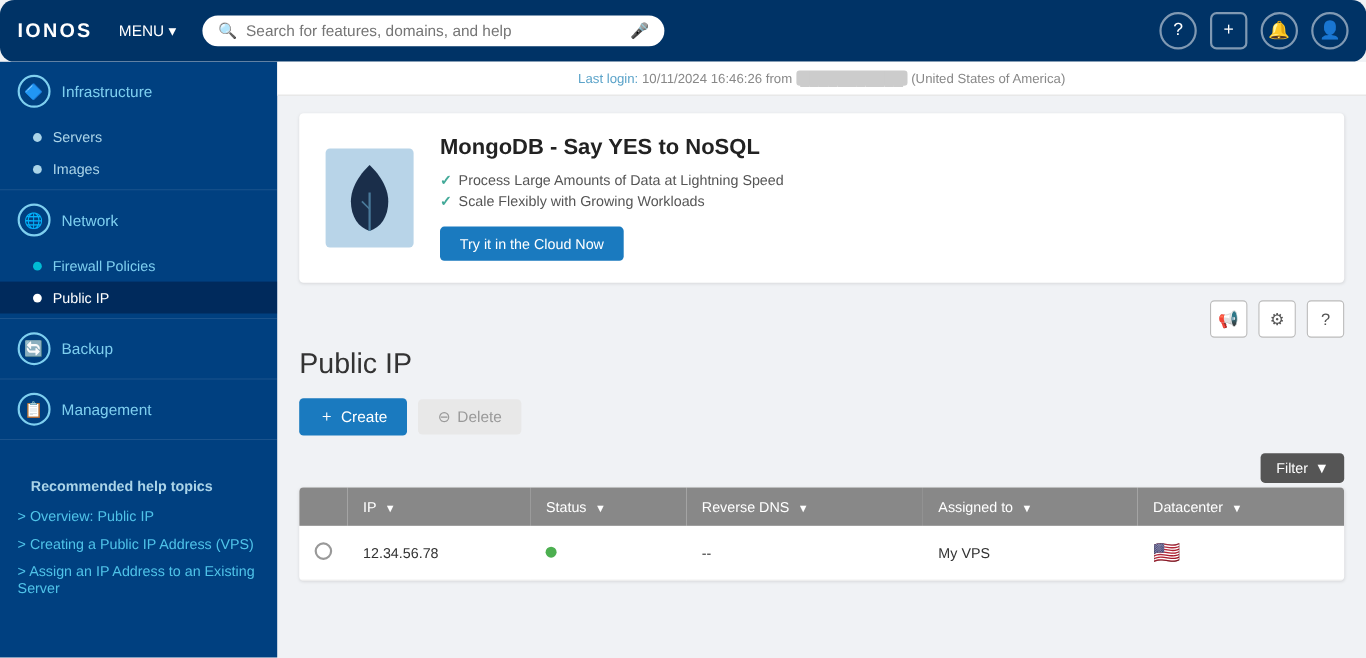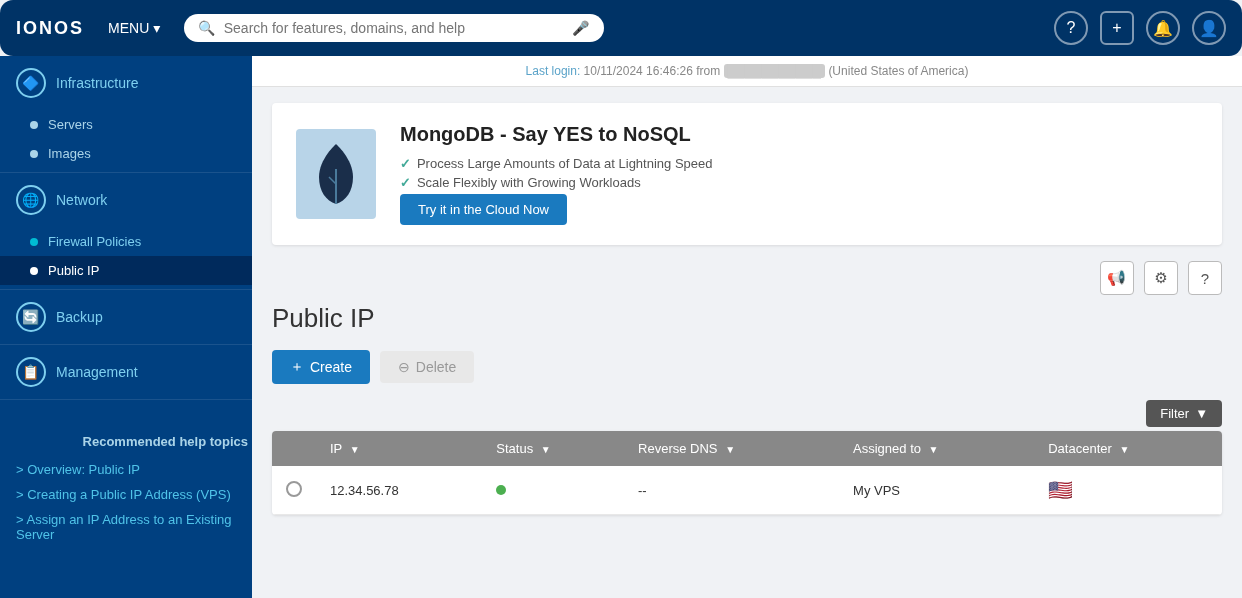--- a/index.html
+++ b/index.html
@@ -126,25 +126,24 @@
       background: #aad4e8;
       flex-shrink: 0;
     }
     .sidebar-sub-item.active-sub { color: #7ecfef; }
     .sidebar-sub-item.active-sub .dot { background: #00bcd4; }
     .sidebar-sub-item.selected { background: #002a5c; color: white; }
     .sidebar-sub-item.selected .dot { background: white; }
 
     
     .sidebar-help {
-      padding: 14px 4px 8px;
+      padding: 14px 28px 8px;
       color: #aad4e8;
       font-size: 13px;
       font-weight: bold;
-      text-align: right;
     }
     .sidebar-help-link {
       padding: 5px 16px;
       color: #4fc3e8;
       font-size: 13px;
       cursor: pointer;
     }
     .sidebar-help-link::before { content: '> '; }
 
     
@@ -187,20 +186,21 @@
     }
     .ad-logo svg { width: 50px; height: 70px; }
     .ad-content { flex: 1; }
     .ad-title { font-size: 20px; font-weight: bold; color: #222; margin-bottom: 10px; }
     .ad-feature {
       display: flex; align-items: center; gap: 6px;
       color: #555; font-size: 13px; margin-bottom: 4px;
     }
     .ad-feature .check { color: #4a9; font-weight: bold; }
     .ad-btn {
+      margin-top: 12px;
       background: #1a7abf;
       color: white;
       border: none;
       padding: 8px 18px;
       border-radius: 4px;
       cursor: pointer;
       font-size: 13px;
     }
 
     

